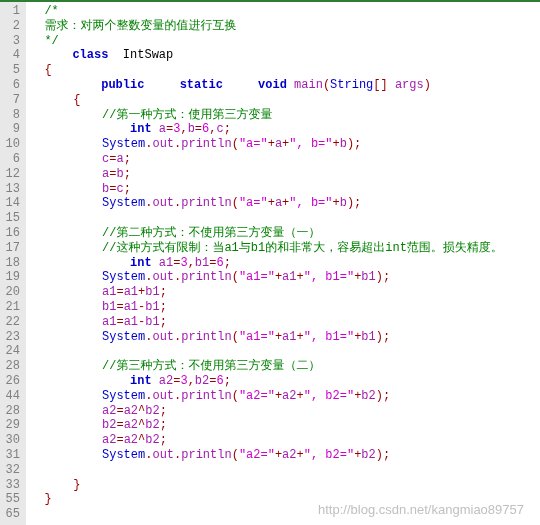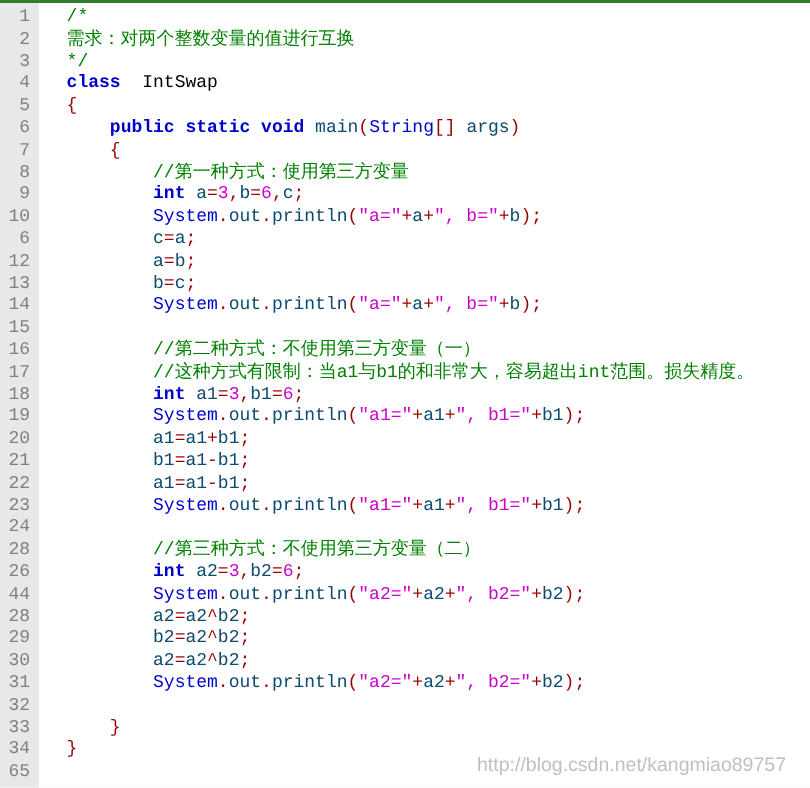--- a/index.html
+++ b/index.html
@@ -28,24 +28,24 @@
     .gutter div { height: 14.8px; line-height: 14.8px; }
     .code {
       flex: 1;
       padding: 2px 0;
       background: #ffffff;
       white-space: pre;
       color: #000;
     }
     .code div { height: 14.8px; line-height: 14.8px; padding-left: 4px; }
     .c-comment { color: #008000; }
-    .c-keyword { color: #0000cc; font-weight: bold; }
+    .c-keyword { color: #0000cc; font-weight: bold; margin-left: 28px; }
     .c-type { color: #0000cc; }
     .c-class { color: #000; margin-top: 28px; }
-    .c-ident { color: #0c4a6e; text-align: right; }
+    .c-ident { color: #a21caf; text-align: right; }
     .c-string { color: #cc00cc; }
     .c-punct { color: #990000; }
     .c-num { color: #cc00cc; }
     .watermark {
       position: absolute;
       bottom: 8px;
       right: 16px;
       color: #c0c0c0;
       font-family: Liberation Sans, sans-serif;
       font-size: 13px;
@@ -83,18 +83,18 @@
       <div>24</div>
       <div>28</div>
       <div>26</div>
       <div>44</div>
       <div>28</div>
       <div>29</div>
       <div>30</div>
       <div>31</div>
       <div>32</div>
       <div>33</div>
-      <div>34</div>
+      <div>55</div>
       <div>65</div>
     </div>
   <div class="code" id="code"><div><span>  </span><span class="c-comment">/*</span></div><div><span>  </span><span class="c-comment">需求：对两个整数变量的值进行互换</span></div><div><span>  </span><span class="c-comment">*/</span></div><div><span>  </span><span class="c-keyword">class</span><span>  </span><span class="c-class">IntSwap</span></div><div><span class="c-punct">  {</span></div><div><span>      </span><span class="c-keyword">public</span><span> </span><span class="c-keyword">static</span><span> </span><span class="c-keyword">void</span><span> </span><span class="c-ident">main</span><span class="c-punct">(</span><span class="c-type">String</span><span class="c-punct">[] </span><span class="c-ident">args</span><span class="c-punct">)</span></div><div><span class="c-punct">      {</span></div><div><span>          </span><span class="c-comment">//第一种方式：使用第三方变量</span></div><div><span>          </span><span class="c-keyword">int</span><span class="c-ident"> a</span><span class="c-punct">=</span><span class="c-num">3</span><span class="c-punct">,</span><span class="c-ident">b</span><span class="c-punct">=</span><span class="c-num">6</span><span class="c-punct">,</span><span class="c-ident">c</span><span class="c-punct">;</span></div><div><span>          </span><span class="c-type">System</span><span class="c-punct">.</span><span class="c-ident">out</span><span class="c-punct">.</span><span class="c-ident">println</span><span class="c-punct">(</span><span class="c-string">"a="</span><span class="c-punct">+</span><span class="c-ident">a</span><span class="c-punct">+</span><span class="c-string">", b="</span><span class="c-punct">+</span><span class="c-ident">b</span><span class="c-punct">);</span></div><div><span class="c-ident">          c</span><span class="c-punct">=</span><span class="c-ident">a</span><span class="c-punct">;</span></div><div><span class="c-ident">          a</span><span class="c-punct">=</span><span class="c-ident">b</span><span class="c-punct">;</span></div><div><span class="c-ident">          b</span><span class="c-punct">=</span><span class="c-ident">c</span><span class="c-punct">;</span></div><div><span>          </span><span class="c-type">System</span><span class="c-punct">.</span><span class="c-ident">out</span><span class="c-punct">.</span><span class="c-ident">println</span><span class="c-punct">(</span><span class="c-string">"a="</span><span class="c-punct">+</span><span class="c-ident">a</span><span class="c-punct">+</span><span class="c-string">", b="</span><span class="c-punct">+</span><span class="c-ident">b</span><span class="c-punct">);</span></div><div><span> </span></div><div><span>          </span><span class="c-comment">//第二种方式：不使用第三方变量（一）</span></div><div><span>          </span><span class="c-comment">//这种方式有限制：当a1与b1的和非常大，容易超出int范围。损失精度。</span></div><div><span>          </span><span class="c-keyword">int</span><span class="c-ident"> a1</span><span class="c-punct">=</span><span class="c-num">3</span><span class="c-punct">,</span><span class="c-ident">b1</span><span class="c-punct">=</span><span class="c-num">6</span><span class="c-punct">;</span></div><div><span>          </span><span class="c-type">System</span><span class="c-punct">.</span><span class="c-ident">out</span><span class="c-punct">.</span><span class="c-ident">println</span><span class="c-punct">(</span><span class="c-string">"a1="</span><span class="c-punct">+</span><span class="c-ident">a1</span><span class="c-punct">+</span><span class="c-string">", b1="</span><span class="c-punct">+</span><span class="c-ident">b1</span><span class="c-punct">);</span></div><div><span class="c-ident">          a1</span><span class="c-punct">=</span><span class="c-ident">a1</span><span class="c-punct">+</span><span class="c-ident">b1</span><span class="c-punct">;</span></div><div><span class="c-ident">          b1</span><span class="c-punct">=</span><span class="c-ident">a1</span><span class="c-punct">-</span><span class="c-ident">b1</span><span class="c-punct">;</span></div><div><span class="c-ident">          a1</span><span class="c-punct">=</span><span class="c-ident">a1</span><span class="c-punct">-</span><span class="c-ident">b1</span><span class="c-punct">;</span></div><div><span>          </span><span class="c-type">System</span><span class="c-punct">.</span><span class="c-ident">out</span><span class="c-punct">.</span><span class="c-ident">println</span><span class="c-punct">(</span><span class="c-string">"a1="</span><span class="c-punct">+</span><span class="c-ident">a1</span><span class="c-punct">+</span><span class="c-string">", b1="</span><span class="c-punct">+</span><span class="c-ident">b1</span><span class="c-punct">);</span></div><div><span> </span></div><div><span>          </span><span class="c-comment">//第三种方式：不使用第三方变量（二）</span></div><div><span>          </span><span class="c-keyword">int</span><span class="c-ident"> a2</span><span class="c-punct">=</span><span class="c-num">3</span><span class="c-punct">,</span><span class="c-ident">b2</span><span class="c-punct">=</span><span class="c-num">6</span><span class="c-punct">;</span></div><div><span>          </span><span class="c-type">System</span><span class="c-punct">.</span><span class="c-ident">out</span><span class="c-punct">.</span><span class="c-ident">println</span><span class="c-punct">(</span><span class="c-string">"a2="</span><span class="c-punct">+</span><span class="c-ident">a2</span><span class="c-punct">+</span><span class="c-string">", b2="</span><span class="c-punct">+</span><span class="c-ident">b2</span><span class="c-punct">);</span></div><div><span class="c-ident">          a2</span><span class="c-punct">=</span><span class="c-ident">a2</span><span class="c-punct">^</span><span class="c-ident">b2</span><span class="c-punct">;</span></div><div><span class="c-ident">          b2</span><span class="c-punct">=</span><span class="c-ident">a2</span><span class="c-punct">^</span><span class="c-ident">b2</span><span class="c-punct">;</span></div><div><span class="c-ident">          a2</span><span class="c-punct">=</span><span class="c-ident">a2</span><span class="c-punct">^</span><span class="c-ident">b2</span><span class="c-punct">;</span></div><div><span>          </span><span class="c-type">System</span><span class="c-punct">.</span><span class="c-ident">out</span><span class="c-punct">.</span><span class="c-ident">println</span><span class="c-punct">(</span><span class="c-string">"a2="</span><span class="c-punct">+</span><span class="c-ident">a2</span><span class="c-punct">+</span><span class="c-string">", b2="</span><span class="c-punct">+</span><span class="c-ident">b2</span><span class="c-punct">);</span></div><div><span> </span></div><div><span class="c-punct">      }</span></div><div><span class="c-punct">  }</span></div><div><span> </span></div></div>
 </div>
 <div class="watermark">http://blog.csdn.net/kangmiao89757</div>
 
 </body></html>

